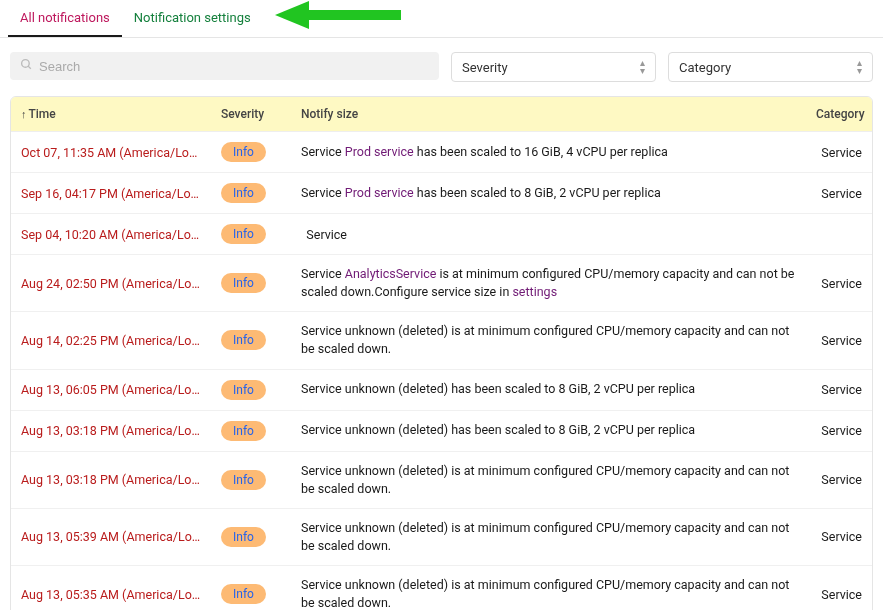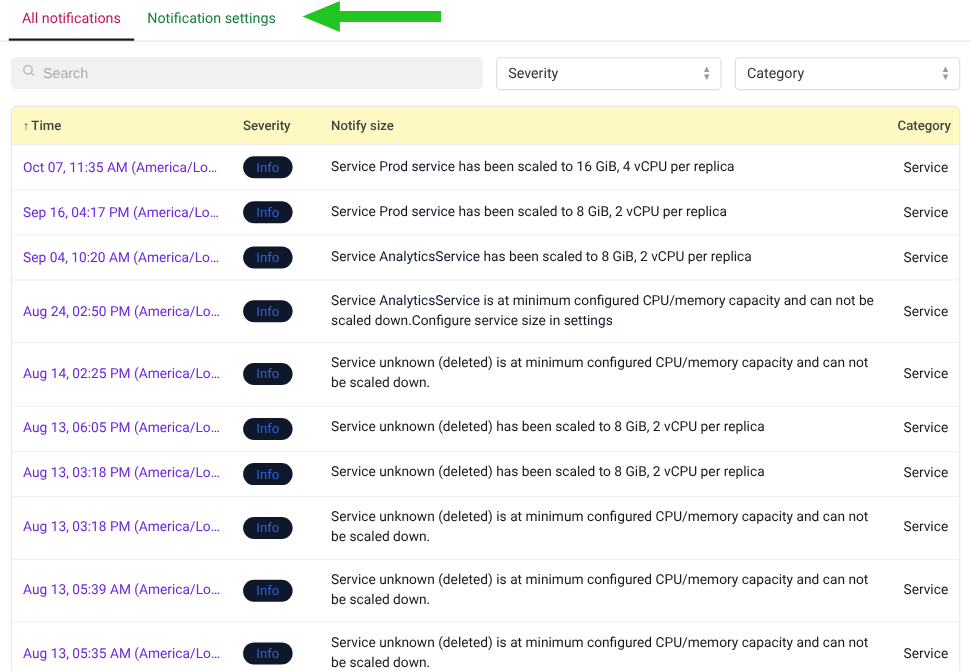--- a/index.html
+++ b/index.html
@@ -17,24 +17,24 @@
 .updown { color: #999; font-size: 10px; line-height: 8px; display: flex; flex-direction: column; }
 .table-wrap { border: 1px solid #e5e5e5; border-radius: 6px; margin: 0 10px; overflow: hidden; }
 .thead { display: flex; background: #fef9c3; border-bottom: 1px solid #eee; font-size: 12px; color: #444; font-weight: 500; }
 .th, .td { padding: 10px 10px; }
 .col-time { width: 200px; flex-shrink: 0; }
 .col-sev { width: 80px; flex-shrink: 0; }
 .col-msg { flex: 1; min-width: 0; padding-right: 6px; }
 .col-cat { width: 66px; flex-shrink: 0; text-align: right; }
 .row { display: flex; border-bottom: 1px solid #f0f0f0; align-items: center; font-size: 12.5px; }
 .row:last-child { border-bottom: none; }
-.td.col-time { white-space: nowrap; overflow: hidden; text-overflow: ellipsis; color: #6d28d9; }
-.badge { display: inline-block; background: #0f172a; color: #2563eb; border-radius: 999px; padding: 3px 12px; font-size: 12px; font-weight: 400; }
+.td.col-time { white-space: nowrap; overflow: hidden; text-overflow: ellipsis; color: #b91c1c; }
+.badge { display: inline-block; background: #fdba74; color: #2563eb; border-radius: 999px; padding: 3px 12px; font-size: 12px; font-weight: 400; }
 .msg { color: #1a1a1a; line-height: 1.45; }
-.msg a { color: #0f172a; text-decoration: none; }
+.msg a { color: #701a75; text-decoration: none; }
 .col-cat-v { text-align: right; color: #1a1a1a; }
 .sort-ic { margin-right: 2px; font-size: 11px; }
 .search-ic { color: #bbb; margin-right: 6px; }
 </style>
 </head>
 <body>
 
 <div class="tabs">
   <div class="tab active">All notifications</div>
   <div class="tab">Notification settings</div>
@@ -88,21 +88,20 @@
       </div>
       <div class="row">
         <div class="td col-time">Sep 16, 04:17 PM (America/Los_...</div>
         <div class="td col-sev"><span class="badge">Info</span></div>
         <div class="td col-msg msg">Service <a href="#">Prod service</a> has been scaled to 8 GiB, 2 vCPU per replica</div>
         <div class="td col-cat col-cat-v">Service</div>
       </div>
       <div class="row">
         <div class="td col-time">Sep 04, 10:20 AM (America/Los_...</div>
         <div class="td col-sev"><span class="badge">Info</span></div>
-        <div class="td col-msg msg">Service <a href="#">AnalyticsService</a> has been scaled to 8 GiB, 2 vCPU per replica</div>
         <div class="td col-cat col-cat-v">Service</div>
       </div>
       <div class="row">
         <div class="td col-time">Aug 24, 02:50 PM (America/Los_...</div>
         <div class="td col-sev"><span class="badge">Info</span></div>
         <div class="td col-msg msg">Service <a href="#">AnalyticsService</a> is at minimum configured CPU/memory capacity and can not be scaled down.Configure service size in <a href="#">settings</a></div>
         <div class="td col-cat col-cat-v">Service</div>
       </div>
       <div class="row">
         <div class="td col-time">Aug 14, 02:25 PM (America/Los_...</div>

